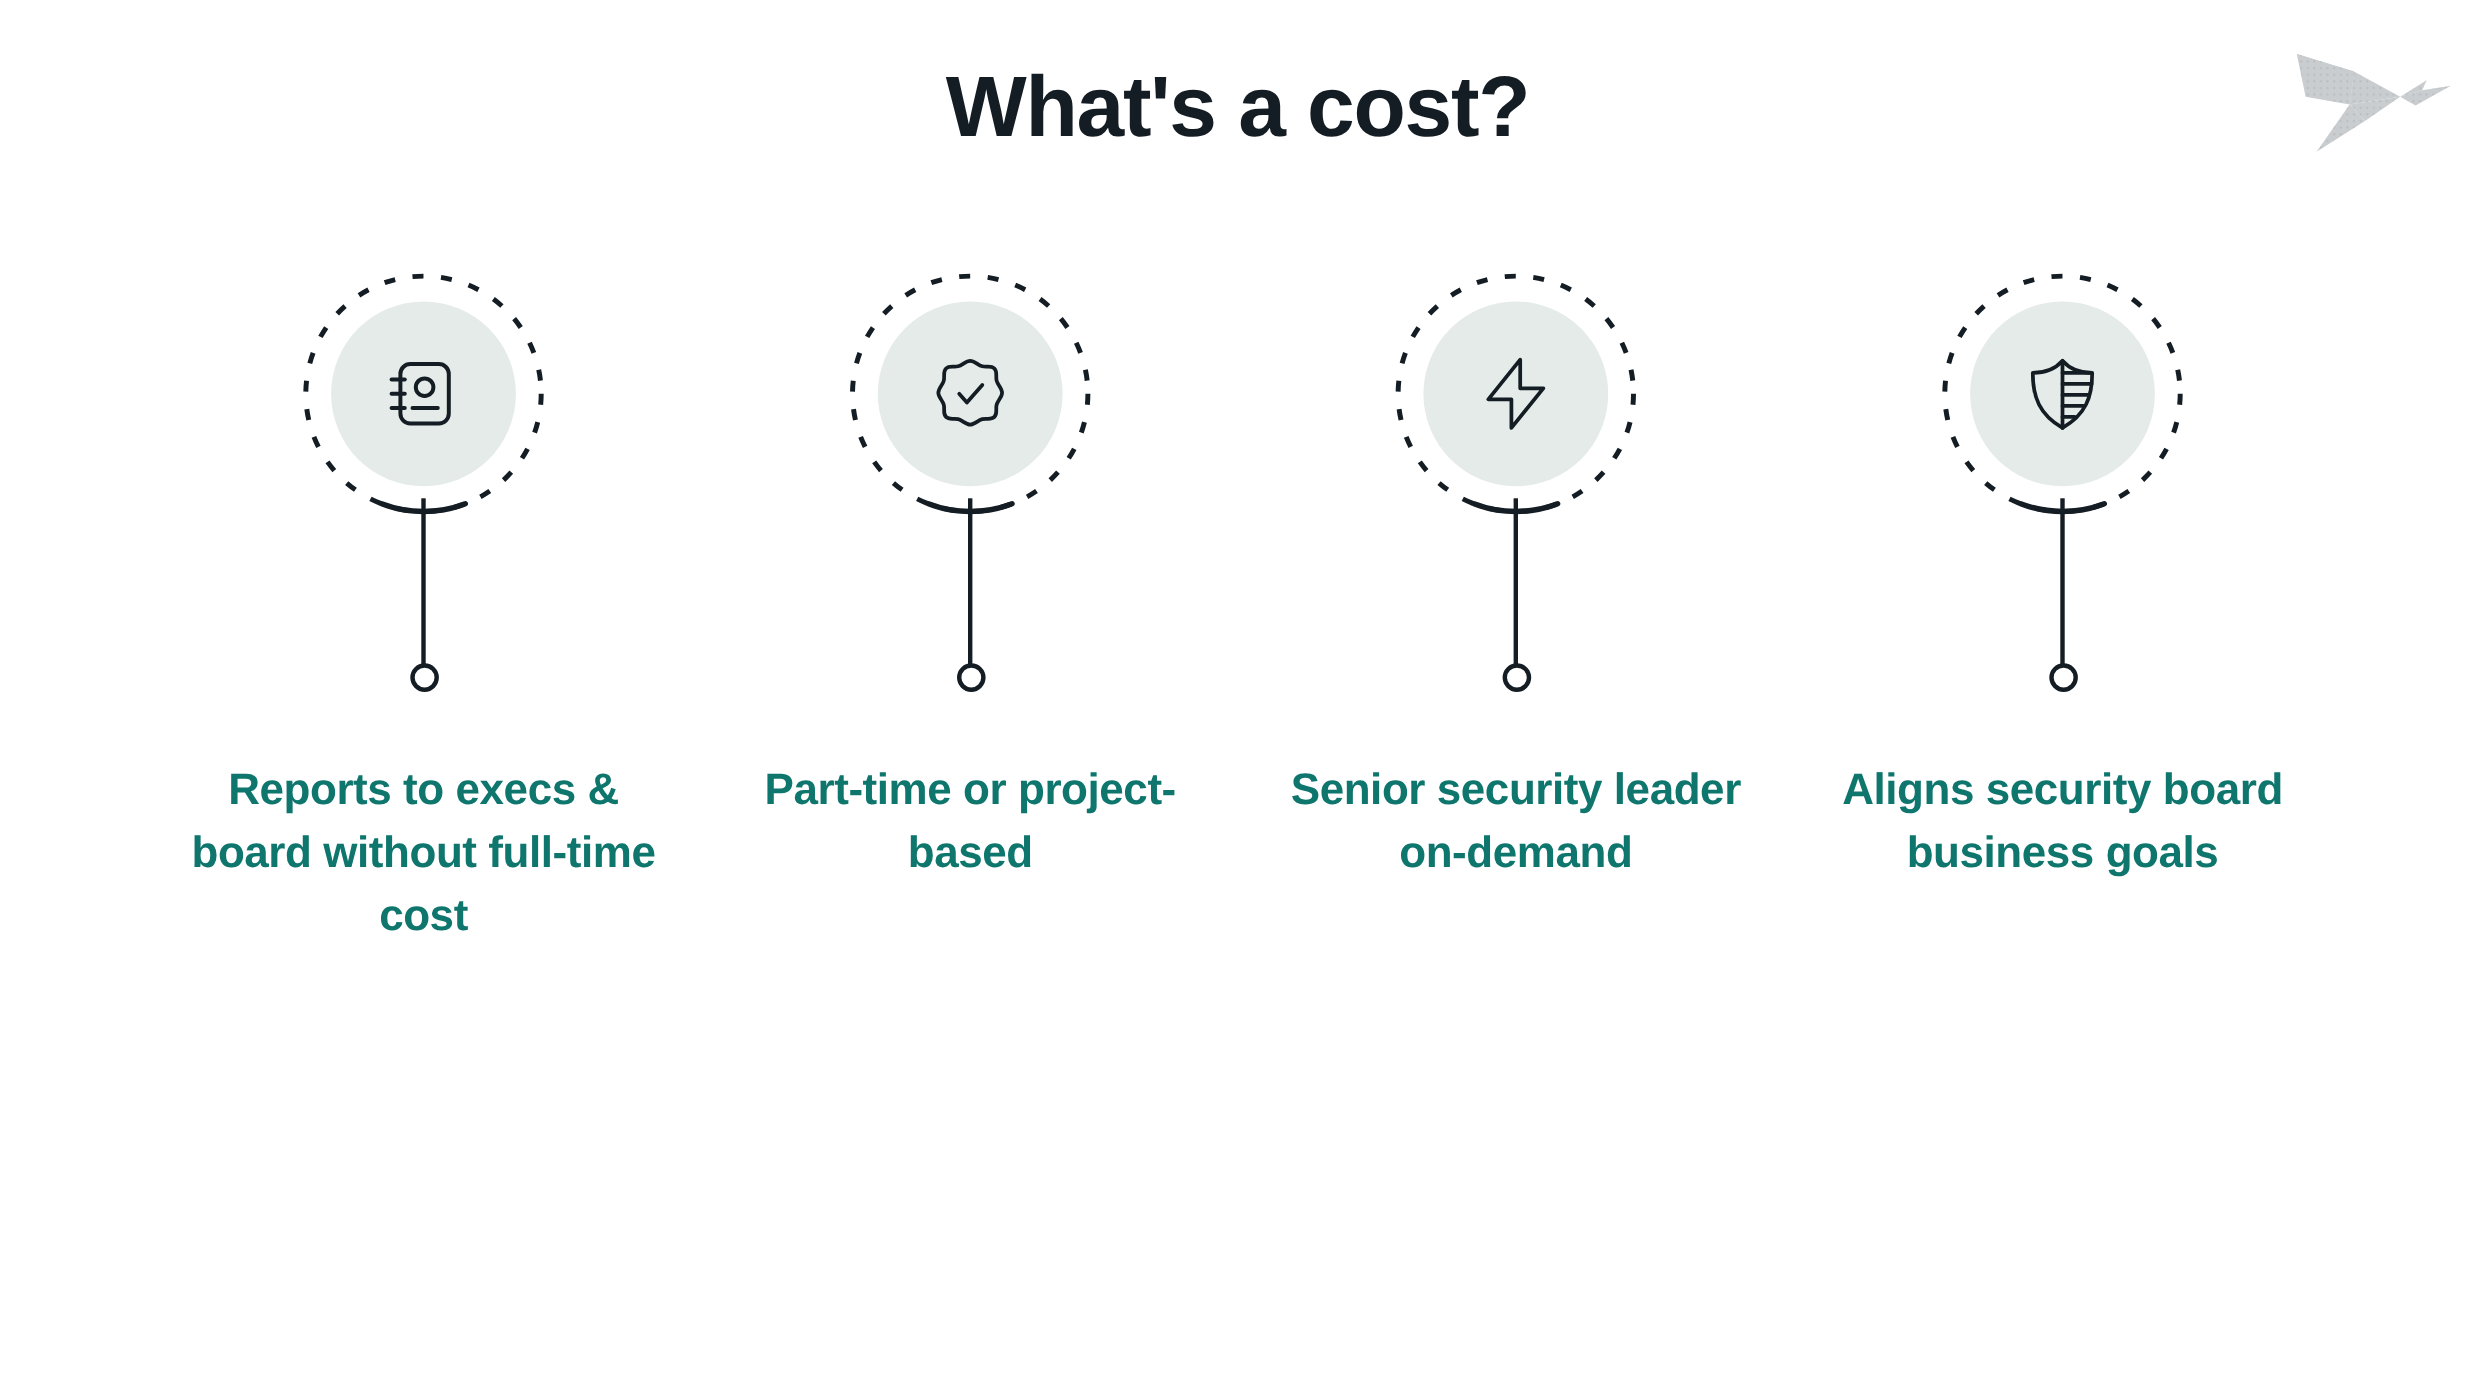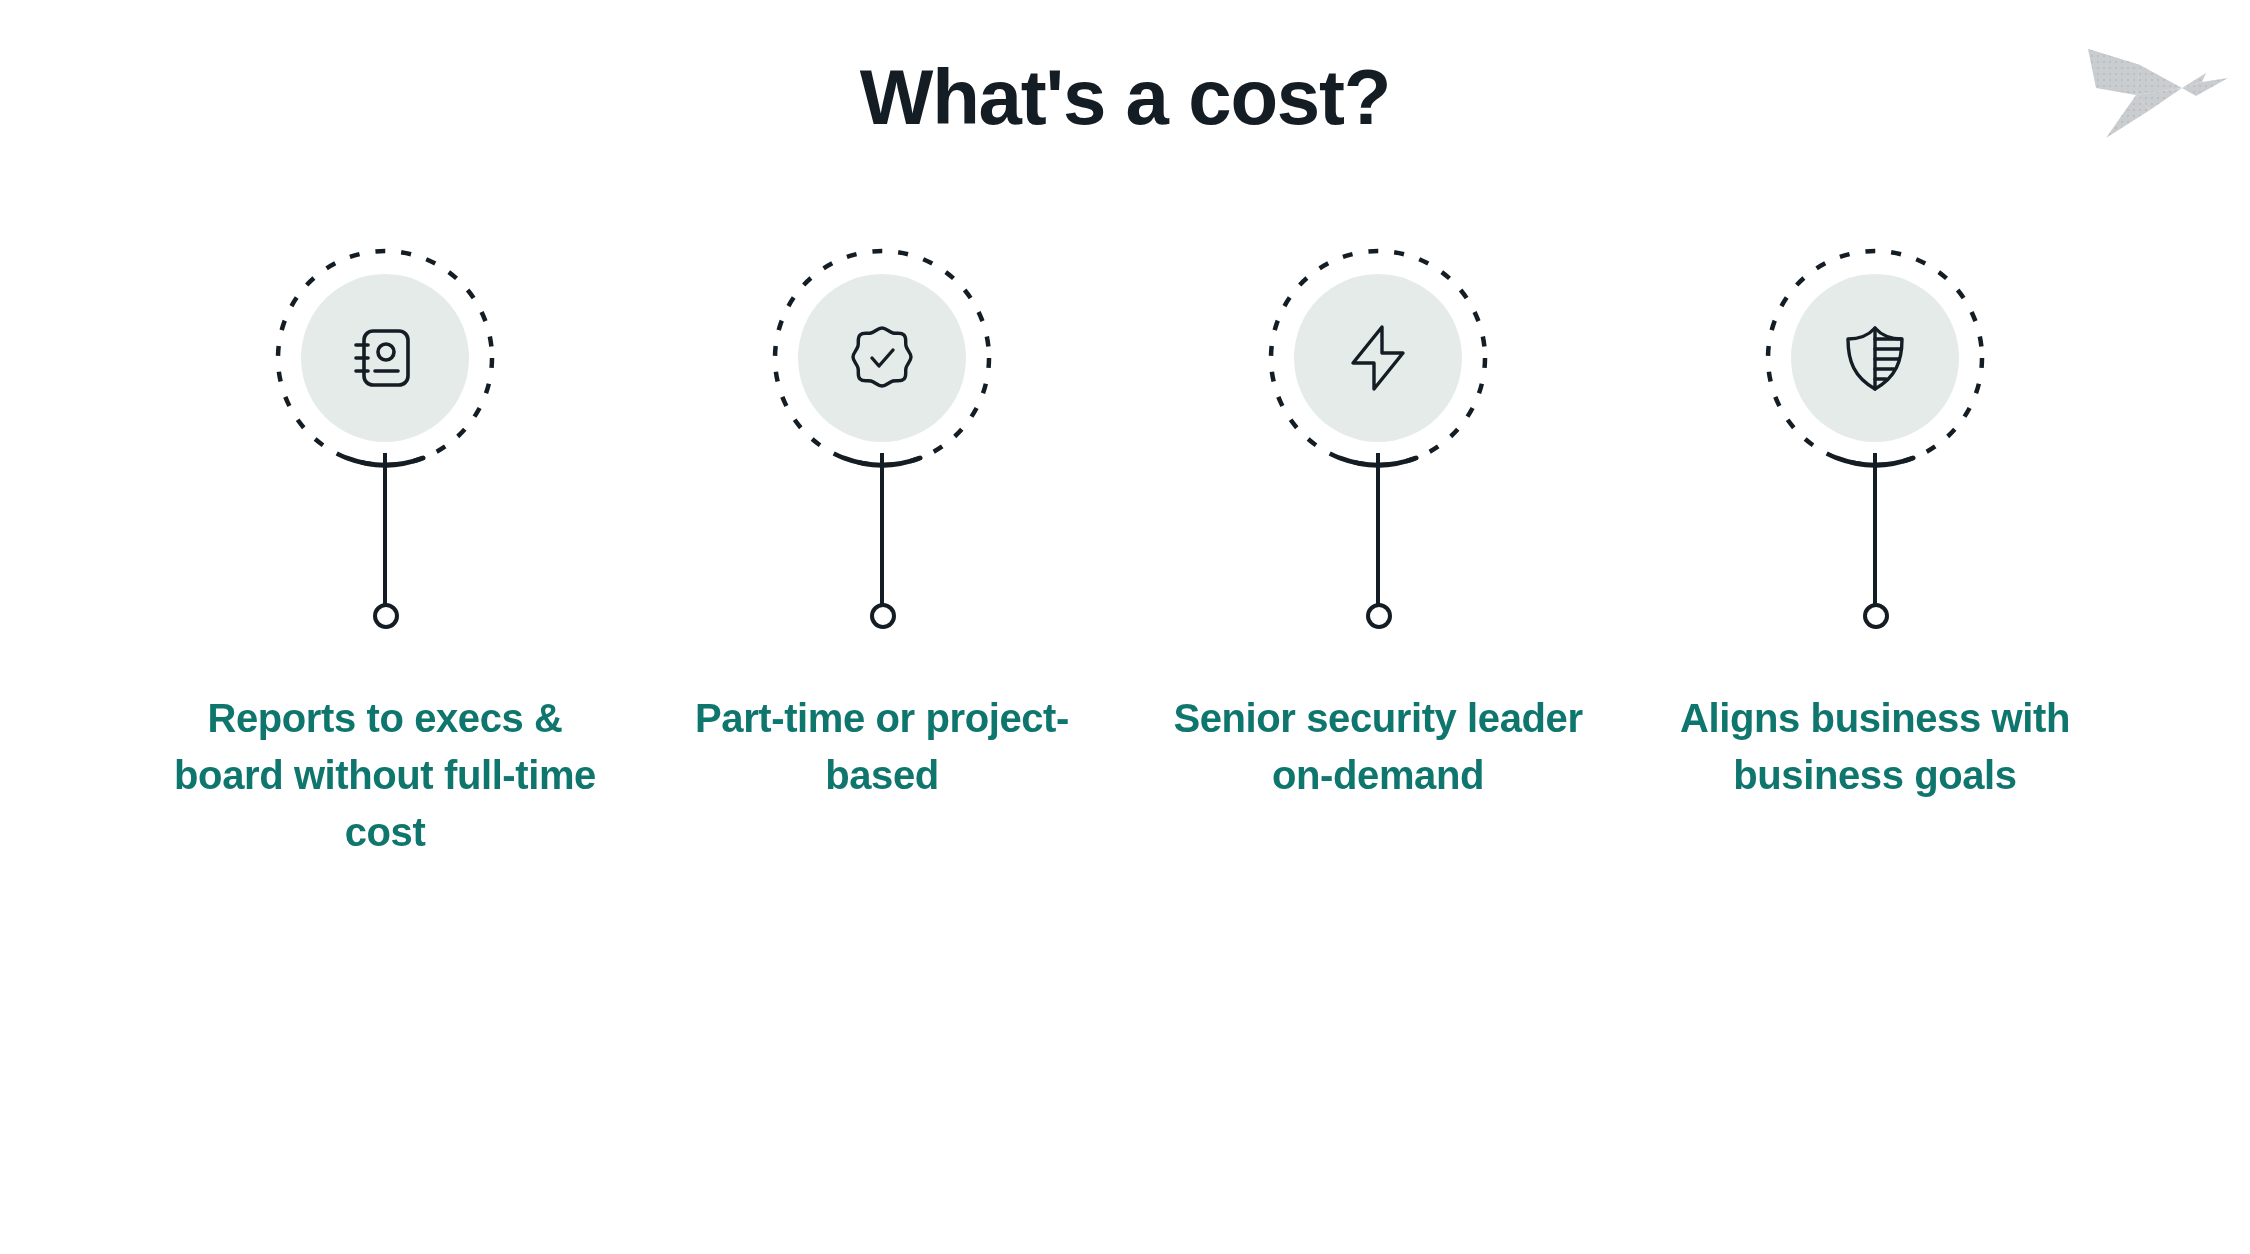--- a/index.html
+++ b/index.html
@@ -240,16 +240,16 @@
           <line x1="37" y1="18" x2="63" y2="18"></line>
           <line x1="37" y1="28" x2="63.5" y2="28"></line>
           <line x1="37" y1="38" x2="61" y2="38"></line>
           <line x1="37" y1="48" x2="56" y2="48"></line>
           <line x1="37" y1="58" x2="48" y2="58"></line>
         </svg>
       </div>
       <div class="stem"></div>
       <div class="dot"></div>
     </div>
-    <div class="label">Aligns business with business goals</div>
+    <div class="label">Aligns security board business goals</div>
   </div>
 
 </div>
 
 </body></html>

